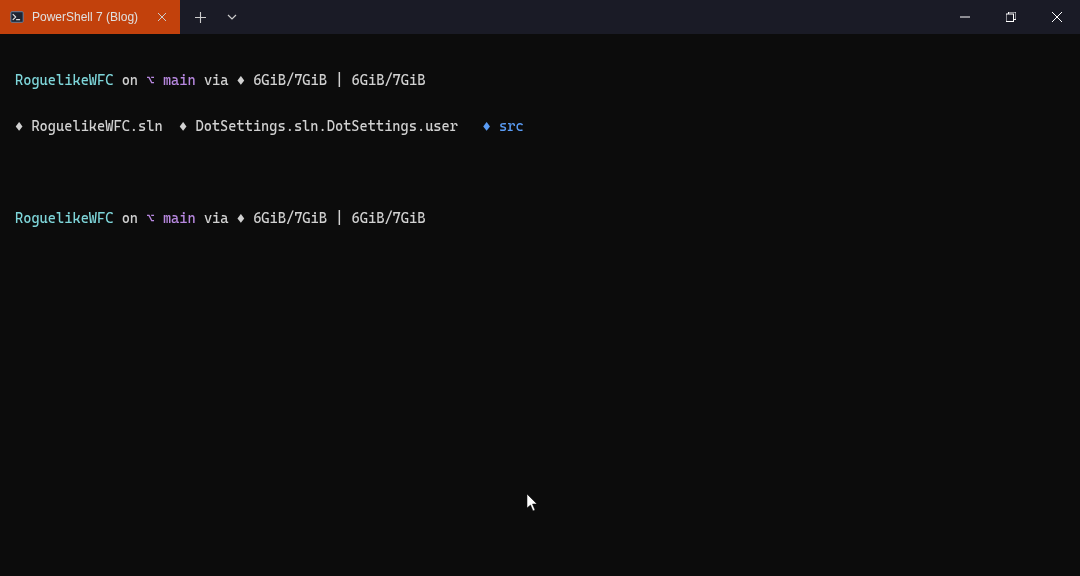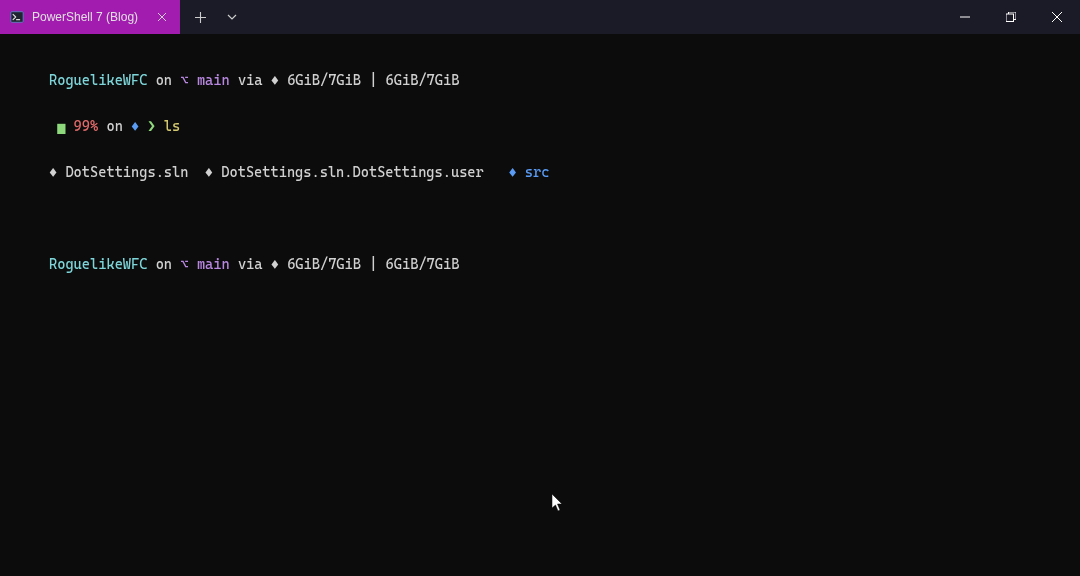--- a/index.html
+++ b/index.html
@@ -24,21 +24,21 @@
       display: flex;
       align-items: center;
       height: 100%;
     }
     .tab {
       display: flex;
       align-items: center;
       gap: 8px;
       padding: 16px 10px;
       height: 100%;
-      background: #a21caf;
+      background: #c2410c;
       color: #e0e0e0;
       font-size: 12px;
       font-family: 'Segoe UI', sans-serif;
       min-width: 180px;
       position: relative;
     }
     .tab-icon {
       width: 14px;
       height: 14px;
       display: inline-flex;
@@ -77,29 +77,28 @@
     .win-btn {
       width: 46px;
       height: 100%;
       display: flex;
       align-items: center;
       justify-content: center;
       color: #ffffff;
       cursor: pointer;
     }
     .terminal {
-      padding: 8px 24px;
+      padding: 8px 15px;
       line-height: 1.1;
       font-size: 14px;
       letter-spacing: 0;
       white-space: pre;
       cursor: text;
       height: calc(100% - 34px);
       position: relative;
-      margin-left: 25px;
     }
     .line {
       display: block;
     }
     .fg-cyan { color: #7ed5d9; }
     .fg-white { color: #d1d1d1; }
     .fg-red { color: #e06969; }
     .fg-purple { color: #b888e0; }
     .fg-green { color: #8fd97d; }
     .fg-blue { color: #5a9cf5; }
@@ -170,21 +169,20 @@
     <div class="win-btn">
       <svg width="10" height="10" viewBox="0 0 10 10">
           <path d="M0 0 L10 10 M10 0 L0 10" stroke="#ffffff" stroke-width="1"></path>
         </svg>
     </div>
   </div>
 </div>
 
 <div class="terminal">
   <div class="line"><span class="fg-cyan">RoguelikeWFC</span><span class="fg-white"> on </span><span class="fg-purple">⌥ </span><span class="fg-purple">main</span><span class="fg-white"> via </span><span class="fg-white">♦ </span><span class="fg-white">6GiB/7GiB | 6GiB/7GiB</span></div>
-  <div class="line"> <span class="fg-lime">▅</span><span class="fg-red"> 99%</span><span class="fg-white"> on </span><span class="fg-blue">♦ </span><span class="fg-green">❯ </span><span class="fg-yellow">ls</span></div>
-  <div class="line"><span class="fg-white">♦ </span><span class="fg-white">DotSettings.sln</span><span>  </span><span class="fg-white">♦ </span><span class="fg-white">DotSettings.sln.DotSettings.user</span><span>   </span><span class="fg-blue">♦ </span><span class="fg-blue">src</span></div>
+  <div class="line"><span class="fg-white">♦ </span><span class="fg-white">RoguelikeWFC.sln</span><span>  </span><span class="fg-white">♦ </span><span class="fg-white">DotSettings.sln.DotSettings.user</span><span>   </span><span class="fg-blue">♦ </span><span class="fg-blue">src</span></div>
   <div class="line"> </div>
   <div class="line"><span class="fg-cyan">RoguelikeWFC</span><span class="fg-white"> on </span><span class="fg-purple">⌥ </span><span class="fg-purple">main</span><span class="fg-white"> via </span><span class="fg-white">♦ </span><span class="fg-white">6GiB/7GiB | 6GiB/7GiB</span></div>
 
   <svg class="mouse-pointer" viewBox="0 0 12 18">
     <path d="M0 0 L0 14 L3.5 11 L6 17 L8 16 L5.5 10 L10 10 Z" fill="#ffffff" stroke="#000000" stroke-width="0.5"></path>
   </svg>
 </div>
 
 </body></html>

